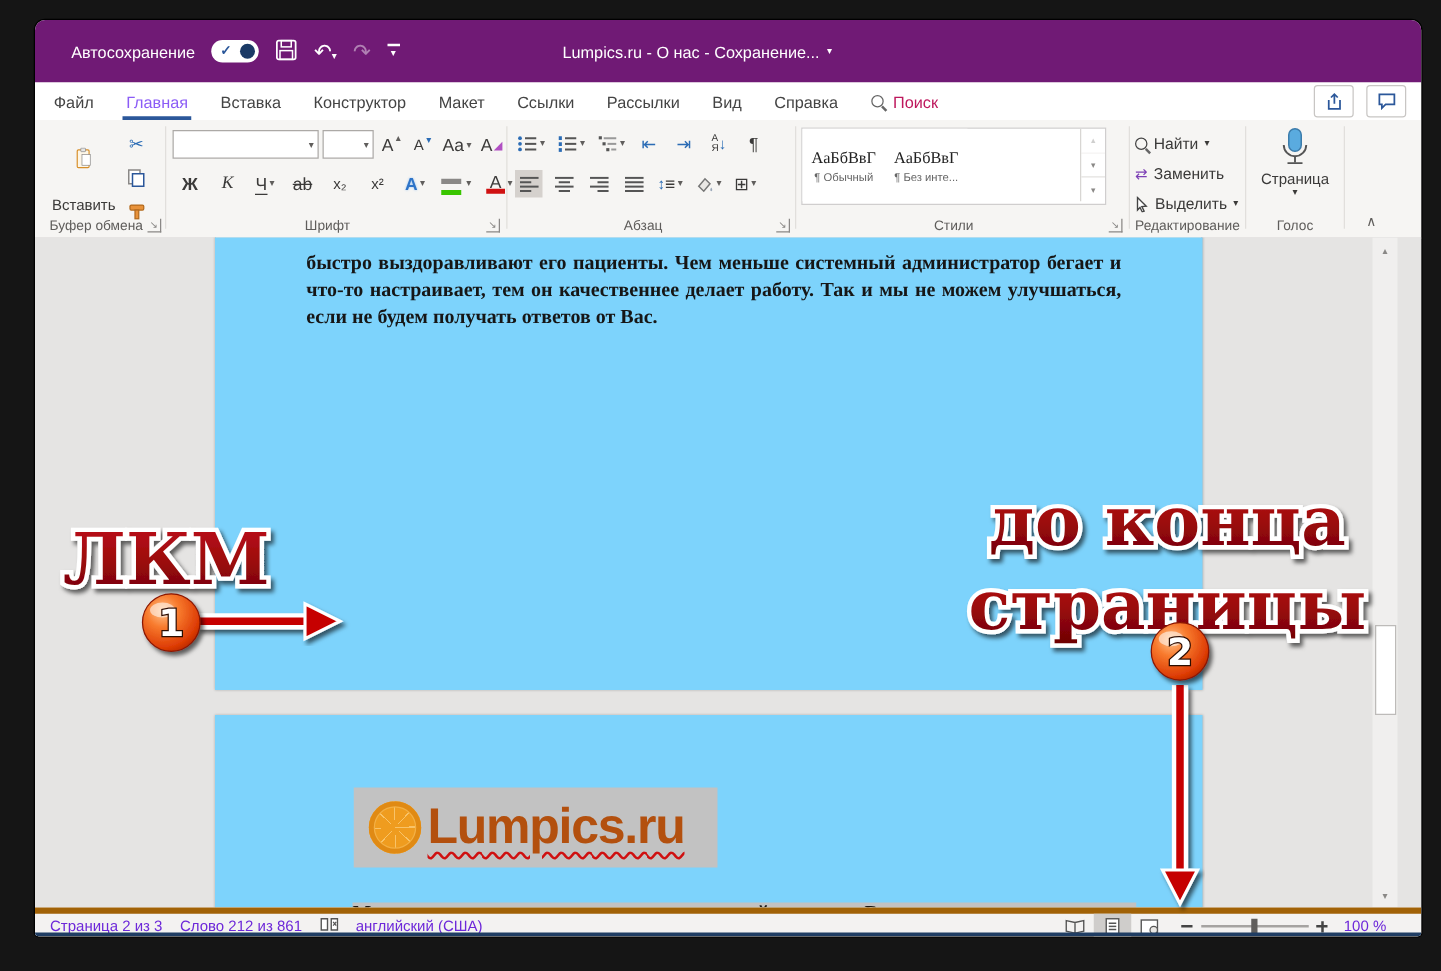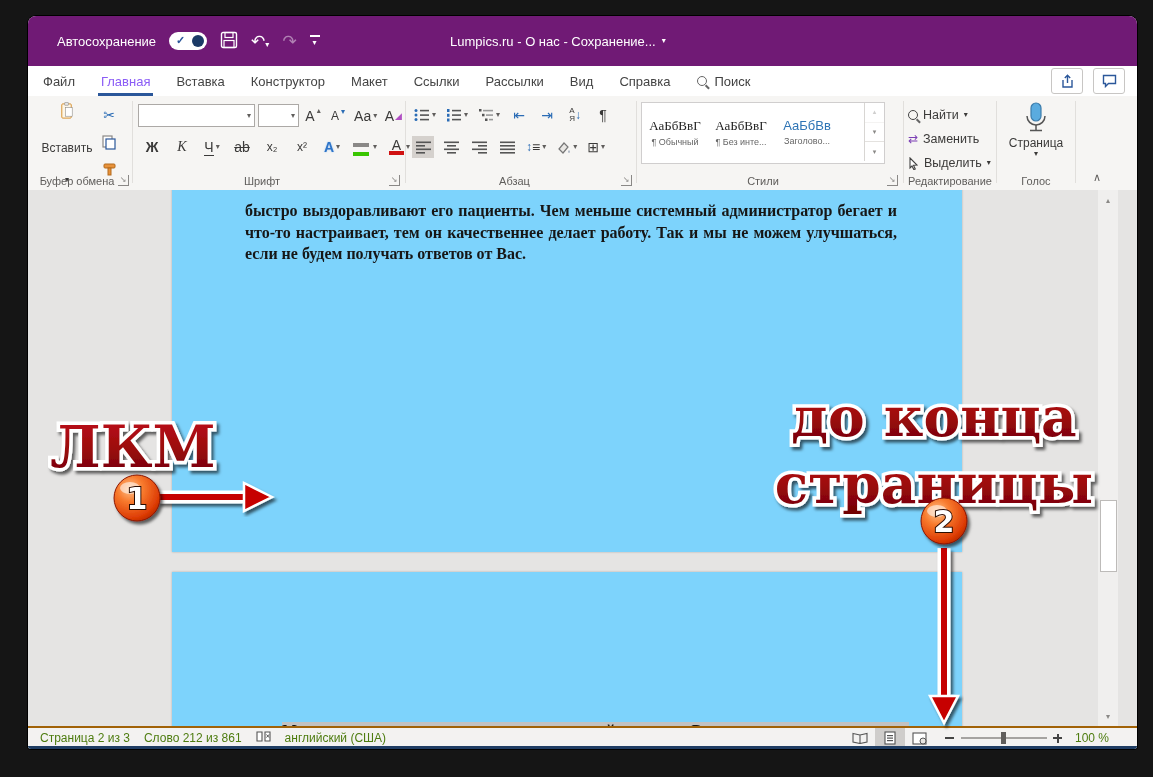--- a/index.html
+++ b/index.html
@@ -22,36 +22,36 @@
   .wtitle{position:absolute;left:422px;top:0;height:50px;display:flex;align-items:center;gap:6px;font-size:13px;}
   .tb-right{position:absolute;right:0;top:0;height:50px;display:flex;align-items:center;}
   .tb-user{font-size:13px;margin-right:18px;}
   .winctl{width:46px;height:50px;display:flex;align-items:center;justify-content:center;font-size:14px;}
   .ribopts{width:18px;height:14px;border:1px solid #fff;border-radius:2px;display:flex;align-items:flex-start;justify-content:center;font-size:7px;line-height:5px;}
   
   .tabsrow{position:absolute;left:0;top:50px;width:100%;height:30px;background:#ffffff;display:flex;align-items:center;}
   .tab{padding:0 13px;font-size:13px;color:#444;height:30px;display:flex;align-items:center;position:relative;}
   .tab.active{color:#8b5cf6;font-weight:normal;}
   .tab.active::after{content:"";position:absolute;left:10px;right:10px;bottom:0;height:3px;background:#2b579a;}
-  .searchtab{display:flex;align-items:center;gap:7px;color:#404040;font-size:13px;margin-left:14px;}
+  .searchtab{display:flex;align-items:center;gap:7px;color:#be185d;font-size:13px;margin-left:14px;}
   .mag{width:8px;height:8px;border:1.6px solid #666;border-radius:50%;position:relative;display:inline-block;}
   .mag::after{content:"";position:absolute;width:5px;height:1.6px;background:#666;transform:rotate(45deg);left:7px;top:9px;}
   .tr-btn{width:30px;height:24px;border:1px solid #c8c6c4;border-radius:3px;background:#fff;display:flex;align-items:center;justify-content:center;margin-left:10px;}
   
   .ribbon{position:absolute;left:0;top:80px;width:100%;height:94px;background:#f6f5f3;border-bottom:1px solid #d8d6d3;}
   .rsep{position:absolute;top:5px;width:1px;height:82px;background:#e1dfdc;}
   .rgroup{position:absolute;top:0;height:94px;}
   .rlabel{position:absolute;bottom:3px;left:0;right:14px;text-align:center;font-size:11px;color:#5f5d5b;white-space:nowrap;}
   .launcher{position:absolute;right:3px;bottom:4px;width:10px;height:10px;border-right:1px solid #8a8886;border-bottom:1px solid #8a8886;font-size:8px;color:#8a8886;line-height:9px;text-align:center;}
   .row{display:flex;align-items:center;}
   .sb{height:22px;min-width:18px;display:inline-flex;align-items:center;justify-content:center;font-size:14px;color:#3b3a39;padding:0 2px;}
   .sb .dd{margin-left:2px;color:#605e5c;}
   .combo{height:21px;background:#fff;border:1px solid #aca9a6;display:flex;align-items:center;justify-content:flex-end;padding-right:3px;font-size:12px;color:#333;}
   .combo .dd{color:#605e5c;}
-  .pastebtn{position:absolute;left:4px;top:6px;width:54px;height:82px;display:flex;flex-direction:column;align-items:center;font-size:12px;color:#3b3a39;gap:21px;}
+  .pastebtn{position:absolute;left:4px;top:22px;width:54px;height:82px;display:flex;flex-direction:column;align-items:center;font-size:12px;color:#3b3a39;gap:21px;}
   .clipcol{position:absolute;left:62px;top:8px;display:flex;flex-direction:column;gap:5px;}
   .bigbtn{display:flex;flex-direction:column;align-items:center;font-size:12px;color:#3b3a39;}
   .stylecard{width:66px;height:58px;background:#fff;display:flex;flex-direction:column;align-items:center;justify-content:center;gap:3px;}
   .stylecard .sample{font-family:"Liberation Serif",serif;font-size:13px;color:#222;white-space:nowrap;}
   .stylecard .sname{font-size:9px;color:#666;white-space:nowrap;}
   .gal-strip{width:19px;height:58px;border-left:1px solid #d8d6d3;display:flex;flex-direction:column;}
   .gal-strip span{flex:1;display:flex;align-items:center;justify-content:center;font-size:7px;color:#8a8886;border-bottom:1px solid #e4e2df;}
   .edit-item{display:flex;align-items:center;gap:5px;font-size:12.5px;color:#3b3a39;height:22px;}
   .chevcollapse{position:absolute;right:36px;bottom:6px;font-size:11px;color:#605e5c;}
   .ul-ч{border-bottom:1.5px solid #3b3a39;}
@@ -71,22 +71,22 @@
   .orange{width:42px;height:42px;border-radius:50%;
      background:repeating-conic-gradient(#ef9c1f 0 41deg,#f8c369 41deg 45deg);
      box-shadow:inset 0 0 0 4px #e08a14, inset 0 0 0 5px #f3b045;}
   .logotext{margin-left:5px;font-size:40px;font-weight:bold;color:#b3500e;letter-spacing:-1px;
      text-decoration:underline wavy #cf1010 2px;text-underline-offset:7px;}
   
   .vscroll{position:absolute;left:1070px;top:0;width:20px;height:536px;background:#f0efee;}
   .varrow{position:absolute;left:1px;width:18px;height:16px;display:flex;align-items:center;justify-content:center;font-size:8px;color:#8a8886;background:#f0efee;}
   .vthumb{position:absolute;left:2px;top:310px;width:15px;height:70px;background:#fff;border:1px solid #bdbbb9;}
   
-  .statusbar{position:absolute;left:0;top:710px;width:100%;height:20px;background:#f3f2f1;border-top:2px solid #a16207;
-     display:flex;align-items:center;font-size:12px;color:#4d7c0f;}
+  .statusbar{position:absolute;left:0;top:710px;width:100%;height:20px;background:#f3f2f1;border-top:5px solid #a16207;
+     display:flex;align-items:center;font-size:12px;color:#6d28d9;}
   .st-item{margin-right:14px;white-space:nowrap;}
   .winbottom{position:absolute;left:0;top:730px;width:100%;height:3px;background:#1f3d63;}
   .viewbtn{width:30px;height:20px;display:flex;align-items:center;justify-content:center;}
   .viewbtn.active{background:#cfcdcb;}
   .zminus,.zplus{width:14px;height:20px;display:flex;align-items:center;justify-content:center;position:relative;}
   .bar-h{width:9px;height:2px;background:#444;}
   .zplus .bar-v{position:absolute;width:2px;height:9px;background:#444;}
   .ztrack{width:86px;height:2px;background:#a5a3a1;position:relative;margin:0 4px;}
   .zthumb{position:absolute;left:40px;top:-5px;width:5px;height:12px;background:#605e5c;}
   
@@ -352,24 +352,20 @@
     <div class="rgroup" style="left:611px;width:262px;">
       <div style="position:absolute;left:2px;top:6px;width:242px;height:60px;border:1px solid #d0cece;background:#fff;display:flex;">
         <div class="stylecard">
           <span class="sample">АаБбВвГ</span>
           <span class="sname">¶ Обычный</span>
         </div>
         <div class="stylecard">
           <span class="sample">АаБбВвГ</span>
           <span class="sname">¶ Без инте...</span>
         </div>
-        <div class="stylecard">
-          <span class="sample" style="color:#2e74b5;font-family:'Liberation Sans',sans-serif">АаБбВв</span>
-          <span class="sname">Заголово...</span>
-        </div>
         <div class="gal-strip" style="margin-left:auto">
           <span style="opacity:.4">▴</span>
           <span>▾</span>
           <span style="border-bottom:none">▾</span>
         </div>
       </div>
       <div class="rlabel">Стили</div>
       <div class="launcher">↘</div>
     </div>
     <div class="rsep" style="left:875px"></div>
@@ -414,20 +410,26 @@
     <span class="chevcollapse">∧</span>
   </div>
 
   <div class="docarea">
 
     <div class="page" style="top:-12px;height:374px;">
       <div class="doctext" style="position:absolute;left:73px;top:22px;width:652px;">быстро выздоравливают его пациенты. Чем меньше системный администратор бегает и что-то настраивает, тем он качественнее делает работу. Так и мы не можем улучшаться, если не будем получать ответов от Вас.</div>
     </div>
 
     <div class="page" style="top:382px;height:340px;">
+      <div class="logoline">
+        <span class="logobox selbg">
+          <span class="orange"></span>
+          <span class="logotext">Lumpics.ru</span>
+        </span>
+      </div>
       <div class="doctext" style="position:absolute;left:110px;top:148px;width:627px;">
         <span class="selbg">Мы — группа энтузиастов, одержимых идеей помогать Вам в ежедневном контакте с компьютерами и мобильными устройствами. Мы знаем, что в интернете уже полно информации о решении разного рода проблем с компьютерами. Но это не останавливает нас, чтобы рассказывать Вам, как решать многие проблемы и задачи более качественно и быстрее.</span>
       </div>
 
     </div>
 
     <div class="vscroll">
       <span class="varrow" style="top:2px">▴</span>
       <span class="vthumb"></span>
       <span class="varrow" style="top:518px">▾</span>

